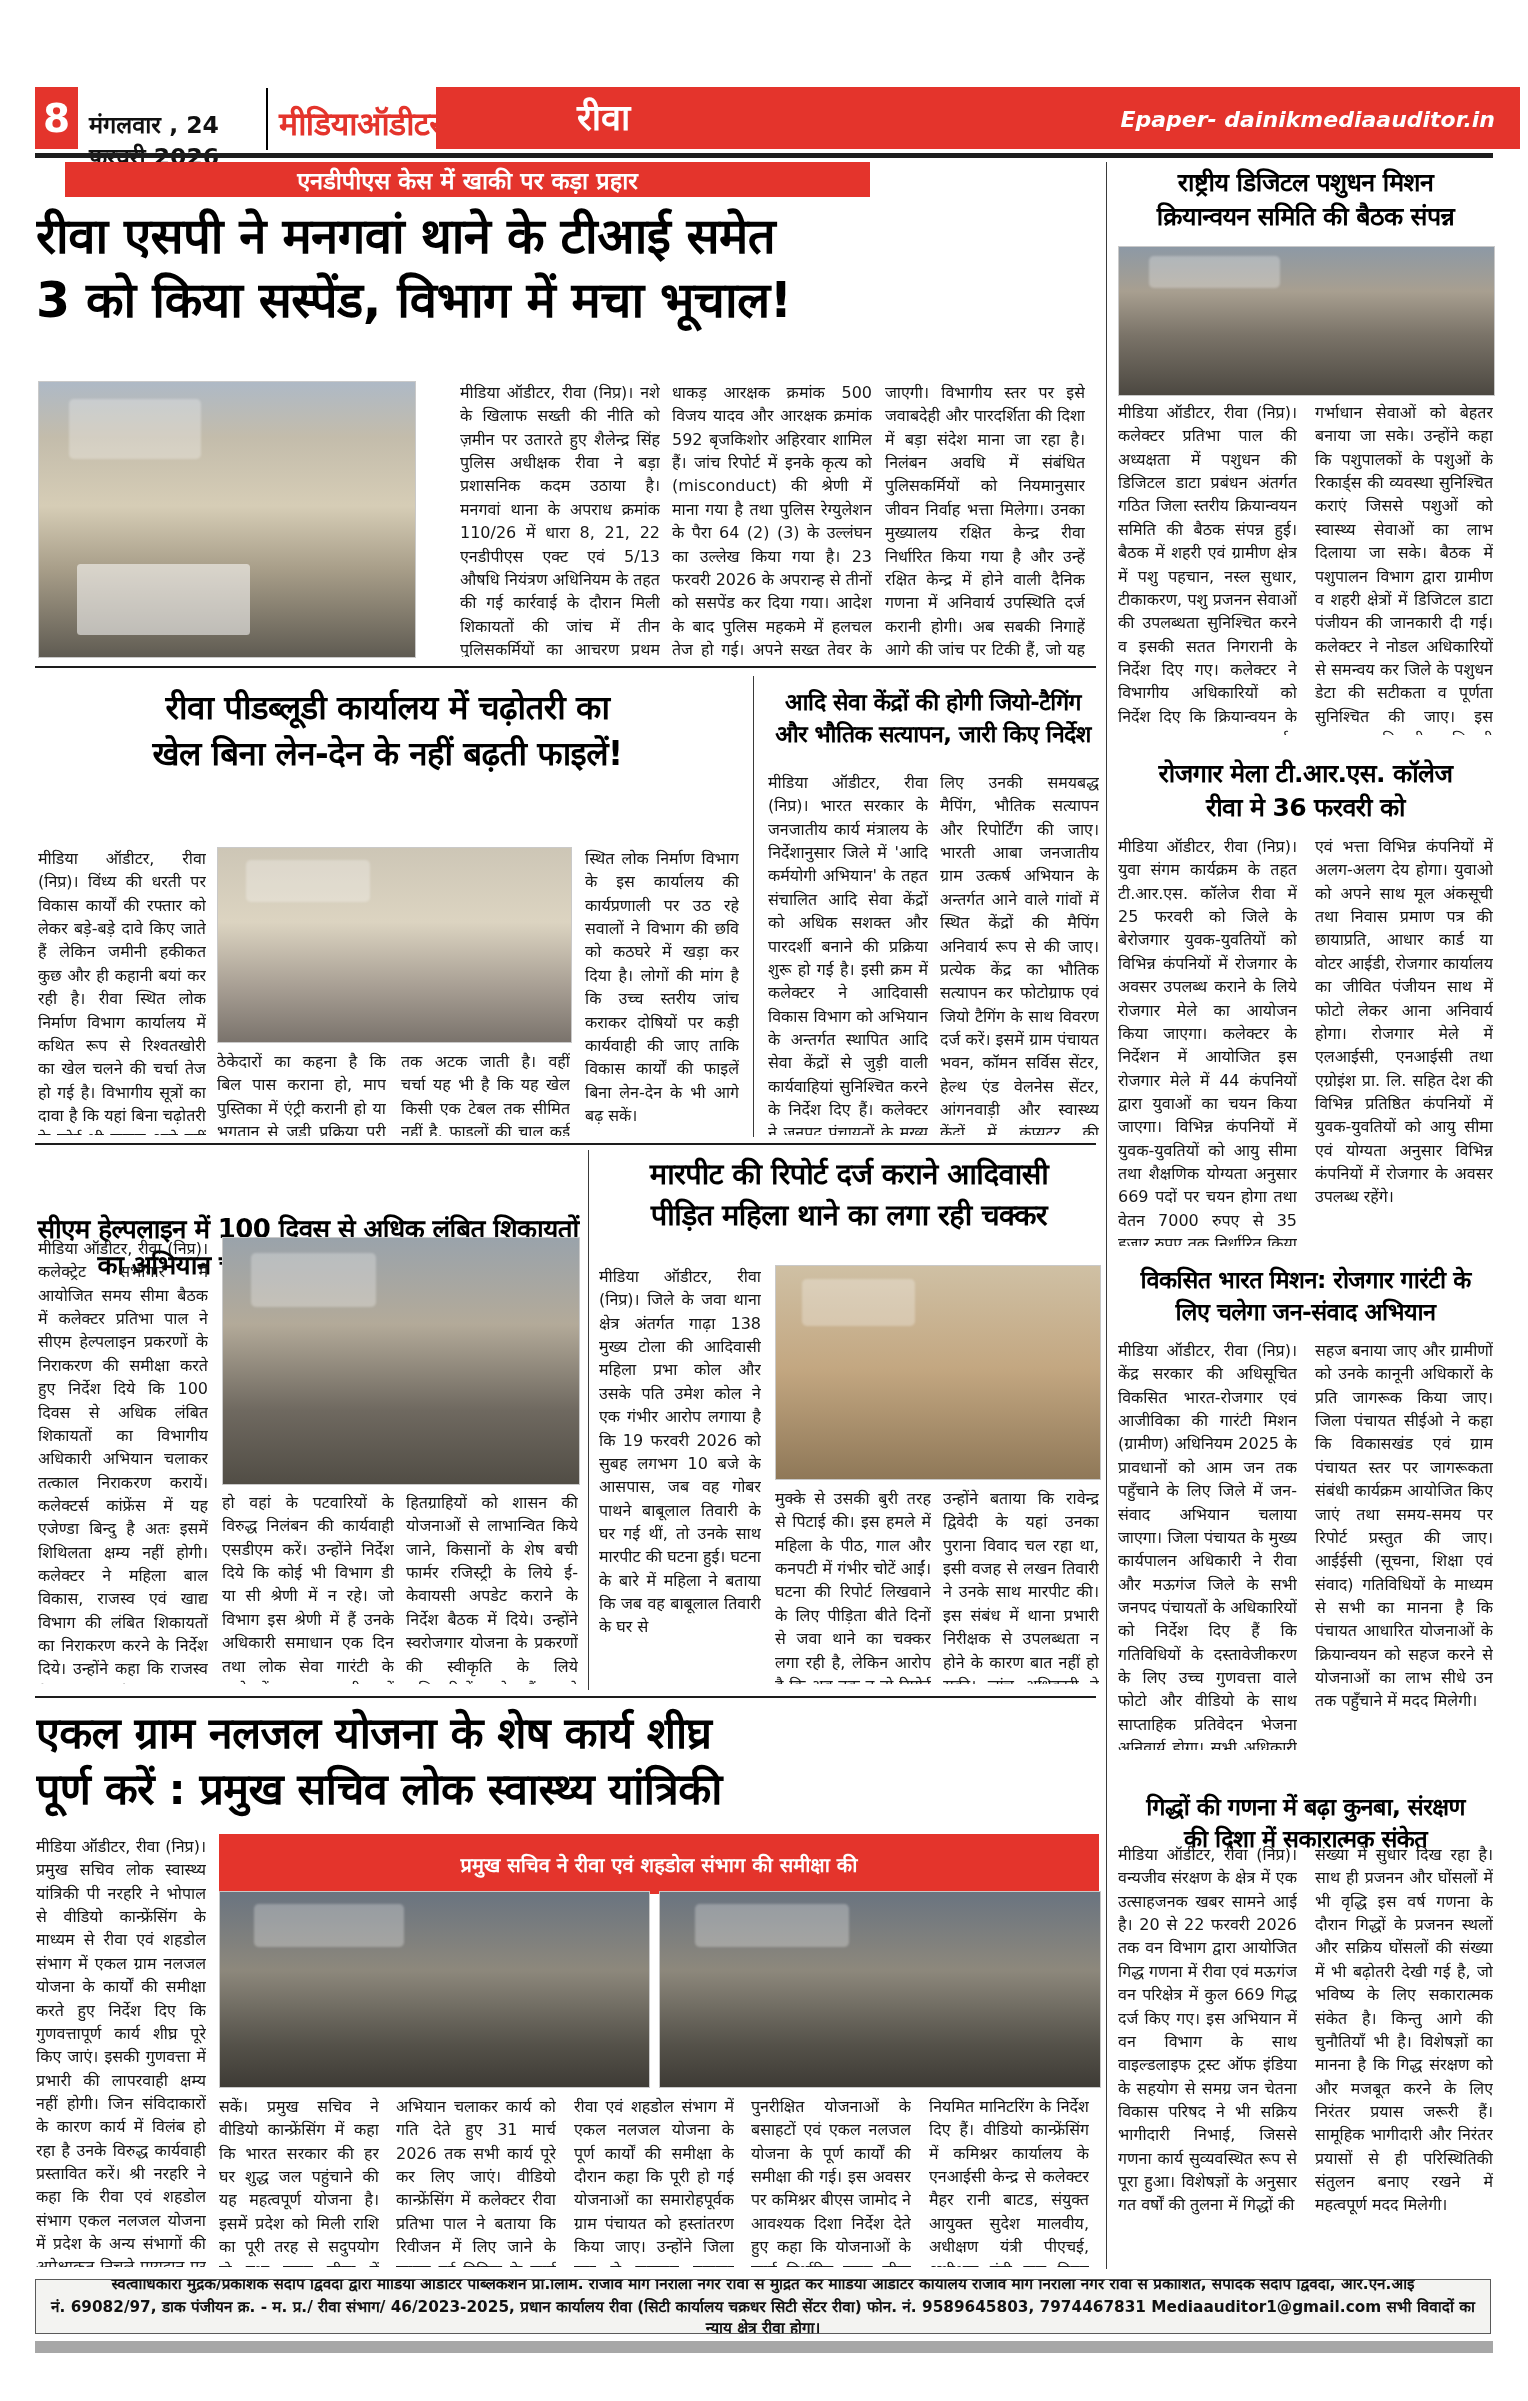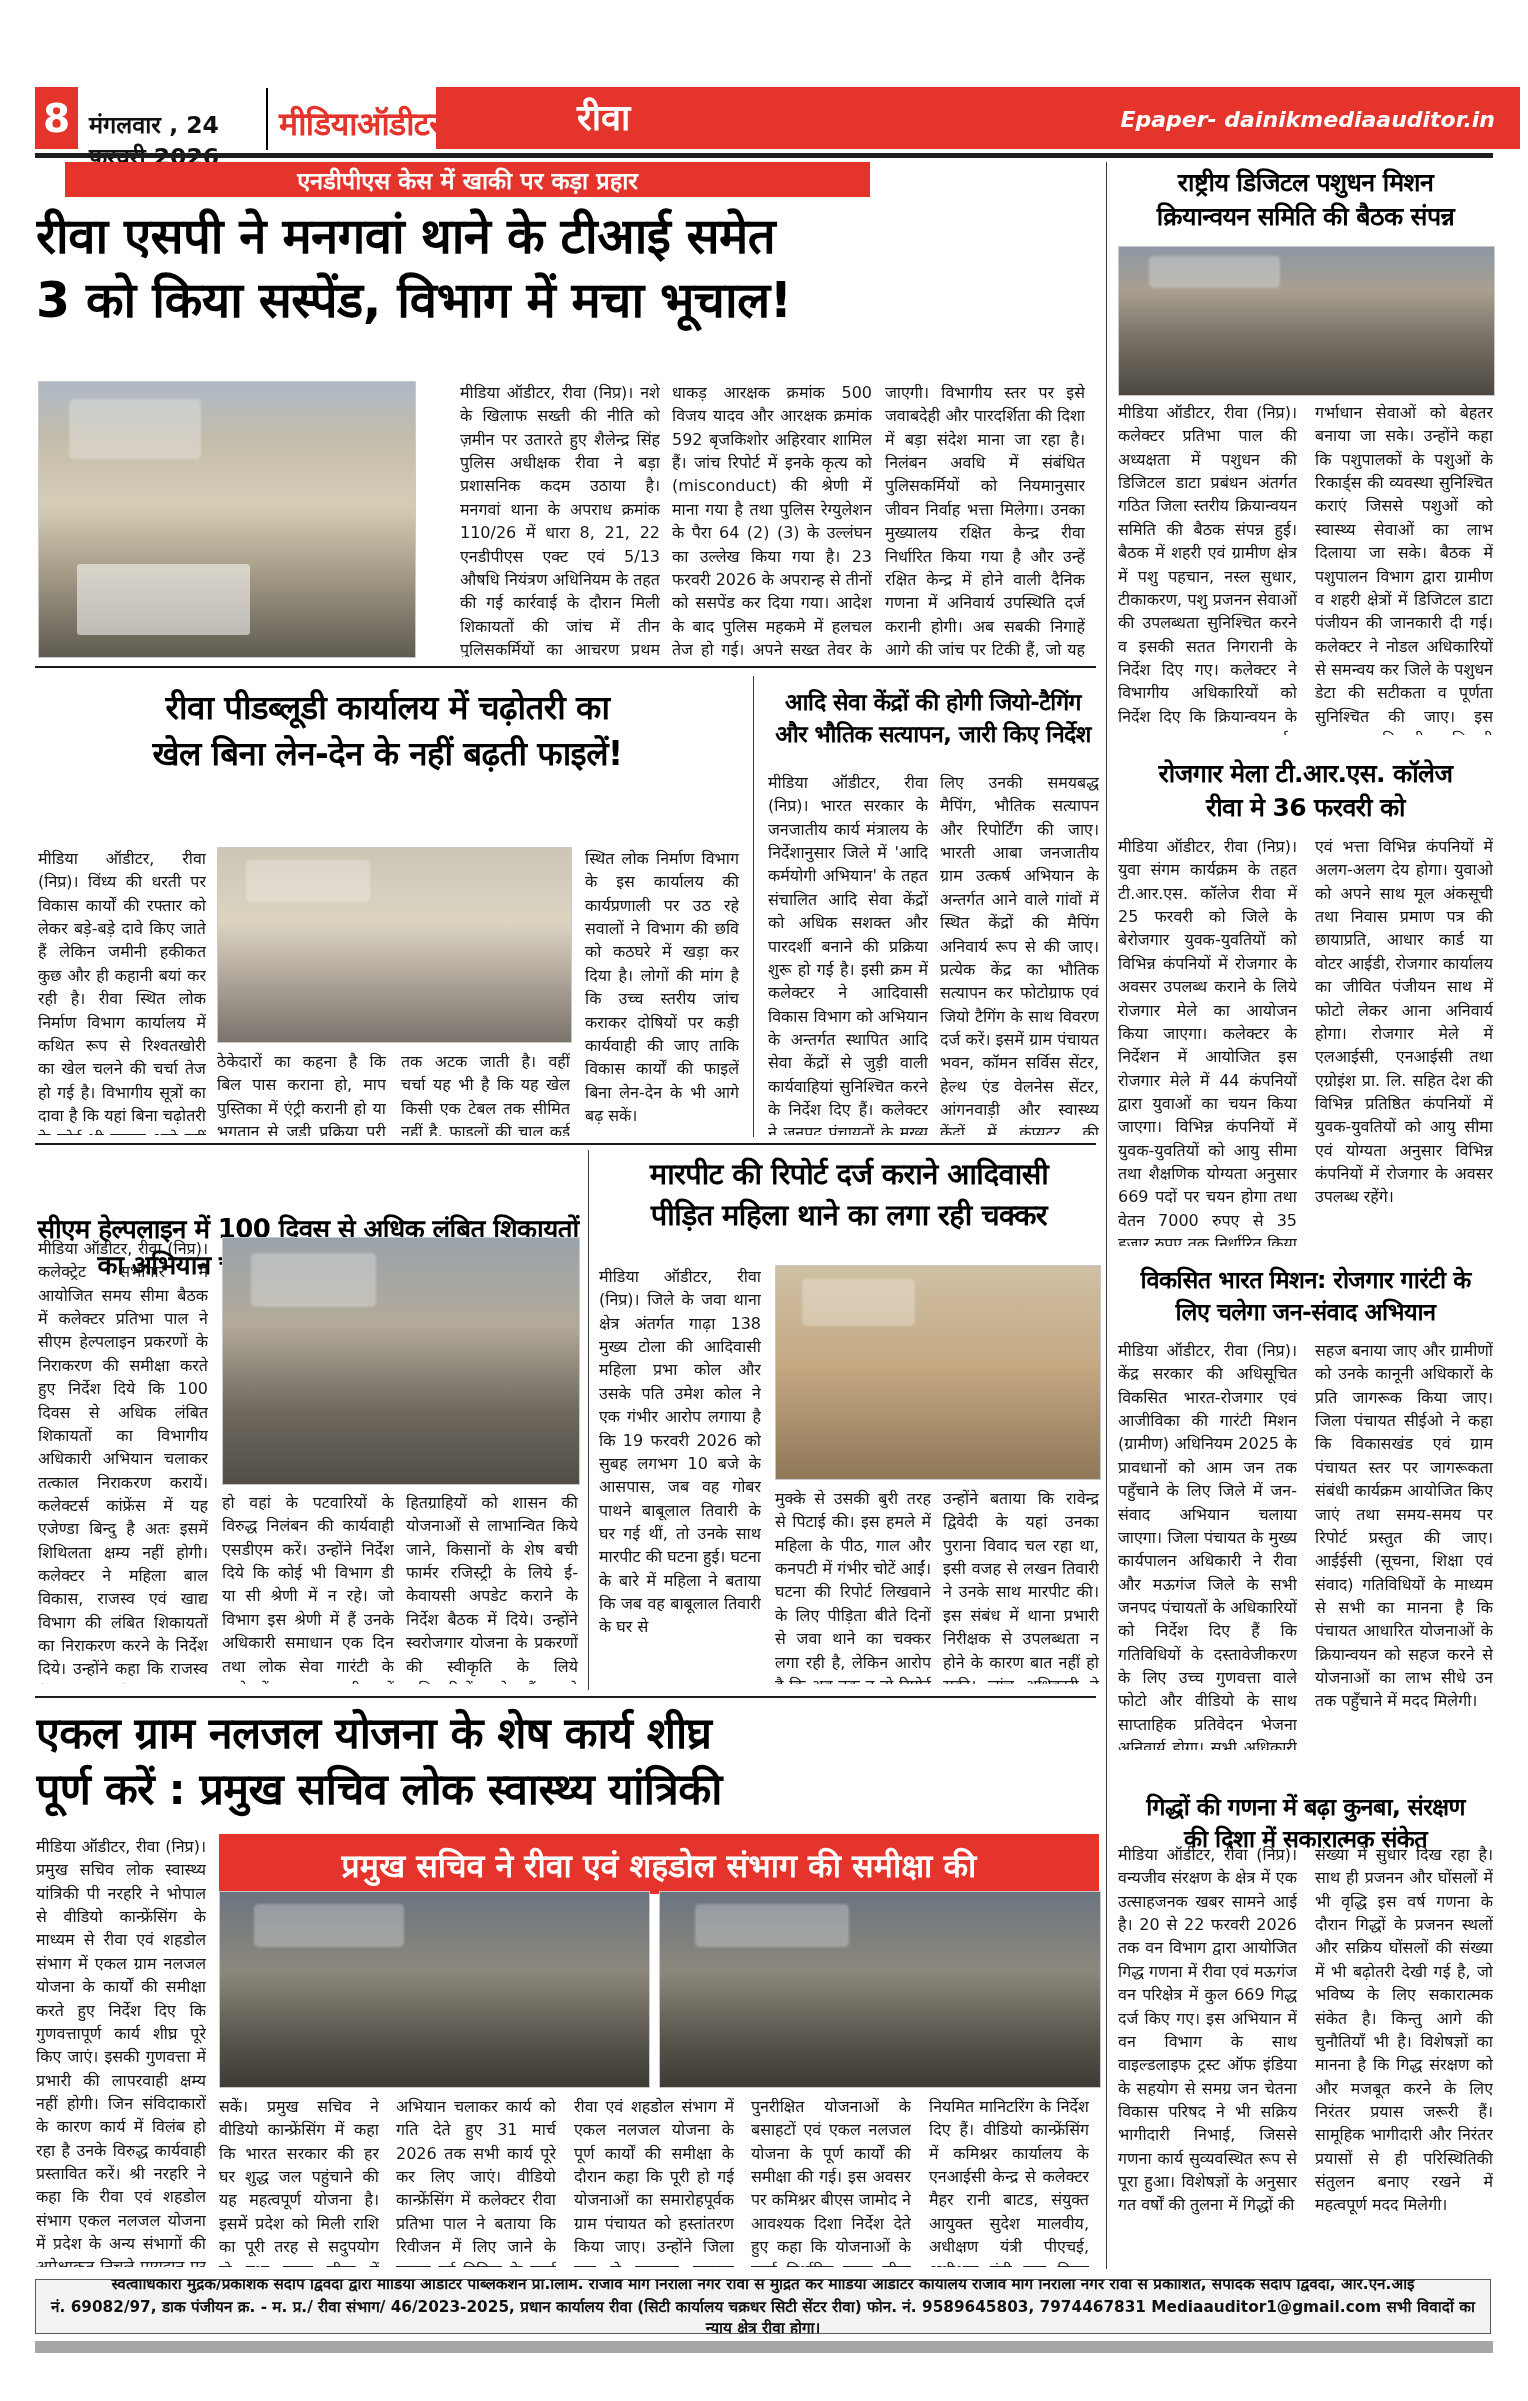--- a/index.html
+++ b/index.html
@@ -144,21 +144,21 @@
 <div class="bodytext" style="left:775px;top:1487px;width:156px;height:197px;">मुक्के से उसकी बुरी तरह से पिटाई की। इस हमले में महिला के पीठ, गाल और कनपटी में गंभीर चोटें आईं। घटना की रिपोर्ट लिखवाने के लिए पीड़िता बीते दिनों से जवा थाने का चक्कर लगा रही है, लेकिन आरोप है कि अब तक न तो रिपोर्ट दर्ज की गई और न ही मेडिकल जांच कराई गई। महिला ने लाठी पकड़ ली, लेकिन लखन तिवारी ने उसे छीनकर हमला कर दिया।</div>
 <div class="bodytext" style="left:943px;top:1487px;width:156px;height:197px;">उन्होंने बताया कि रावेन्द्र द्विवेदी के यहां उनका पुराना विवाद चल रहा था, इसी वजह से लखन तिवारी ने उनके साथ मारपीट की। इस संबंध में थाना प्रभारी निरीक्षक से उपलब्धता न होने के कारण बात नहीं हो सकी। जांच अधिकारी ने बताया कि मामले की जांच की जा रही है, जो भी तथ्य सामने आएंगे उसके आधार पर उचित कार्यवाही की जाएगी।</div>
 
 <div class="hrule" style="left:35px;top:1696px;width:1061px;"></div>
 
 <div class="headline" style="left:36px;top:1706px;width:1061px;height:120px;font-size:43px;line-height:1.3;">एकल ग्राम नलजल योजना के शेष कार्य शीघ्र
 पूर्ण करें : प्रमुख सचिव लोक स्वास्थ्य यांत्रिकी</div>
 
 <div class="bodytext" style="left:36px;top:1835px;width:170px;height:432px;">मीडिया ऑडीटर, रीवा (निप्र)। प्रमुख सचिव लोक स्वास्थ्य यांत्रिकी पी नरहरि ने भोपाल से वीडियो कान्फ्रेंसिंग के माध्यम से रीवा एवं शहडोल संभाग में एकल ग्राम नलजल योजना के कार्यों की समीक्षा करते हुए निर्देश दिए कि गुणवत्तापूर्ण कार्य शीघ्र पूरे किए जाएं। इसकी गुणवत्ता में प्रभारी की लापरवाही क्षम्य नहीं होगी। जिन संविदाकारों के कारण कार्य में विलंब हो रहा है उनके विरुद्ध कार्यवाही प्रस्तावित करें। श्री नरहरि ने कहा कि रीवा एवं शहडोल संभाग एकल नलजल योजना में प्रदेश के अन्य संभागों की अपेक्षाकृत निचले पायदान पर हैं। कलेक्टर एवं सीईओ जिला पंचायत समन्वय से कार्यवाही करते हुए योजना की प्रगति की नियमित मानिटरिंग करें ताकि सभी कार्य समय सीमा में पूर्ण हो</div>
 
-<div class="kicker" style="left:219px;top:1834px;width:880px;height:60px;font-size:32px;">प्रमुख सचिव ने रीवा एवं शहडोल संभाग की समीक्षा की</div>
+<div class="kicker" style="left:219px;top:1834px;width:880px;height:60px;font-size:20px;">प्रमुख सचिव ने रीवा एवं शहडोल संभाग की समीक्षा की</div>
 
 <div class="photo ph-vc" style="left:219px;top:1891px;width:429px;height:195px;">
     <div class="glare"></div>
   </div>
 <div class="photo ph-vc" style="left:659px;top:1891px;width:440px;height:195px;">
     <div class="glare"></div>
   </div>
 
 <div class="bodytext" style="left:219px;top:2095px;width:160px;height:172px;">सकें। प्रमुख सचिव ने वीडियो कान्फ्रेंसिंग में कहा कि भारत सरकार की हर घर शुद्ध जल पहुंचाने की यह महत्वपूर्ण योजना है। इसमें प्रदेश को मिली राशि का पूरी तरह से सदुपयोग हो तथा समय सीमा में गुणवत्तापूर्वक शुद्ध जल मिले। उन्होंने कहा कि रीवा संभाग में एकल नलजल योजना अन्तर्गत घरेलू संपर्क के 60148 कार्य शेष हैं।</div>
 <div class="bodytext" style="left:396px;top:2095px;width:160px;height:172px;">अभियान चलाकर कार्य को गति देते हुए 31 मार्च 2026 तक सभी कार्य पूरे कर लिए जाएं। वीडियो कान्फ्रेंसिंग में कलेक्टर रीवा प्रतिभा पाल ने बताया कि रिवीजन में लिए जाने के कारण नई निविदा के कार्य से देरी हुई है। इनमें से 17 हजार कनेक्शन मार्च तक तथा शेष 10 हजार कनेक्शन जून माह तक पूरे करा लिए जाएंगे। प्रमुख सचिव ने</div>

